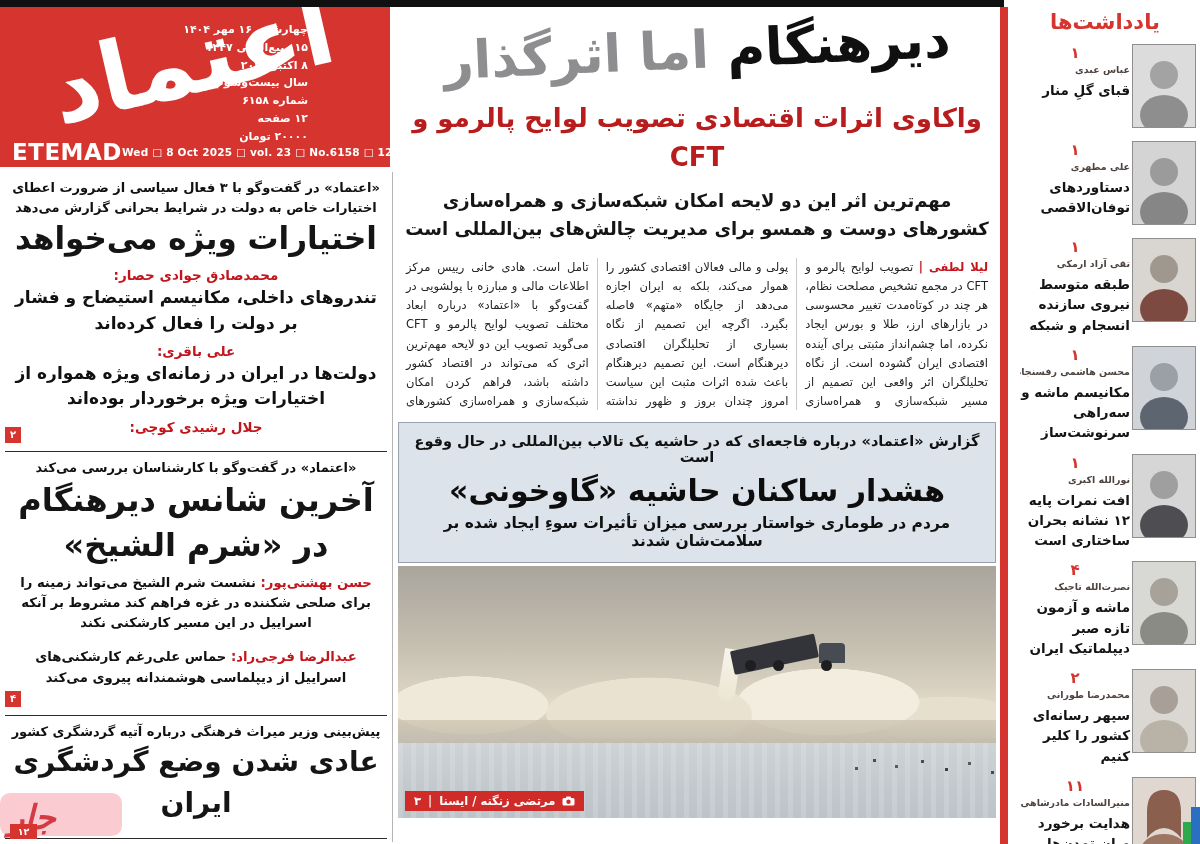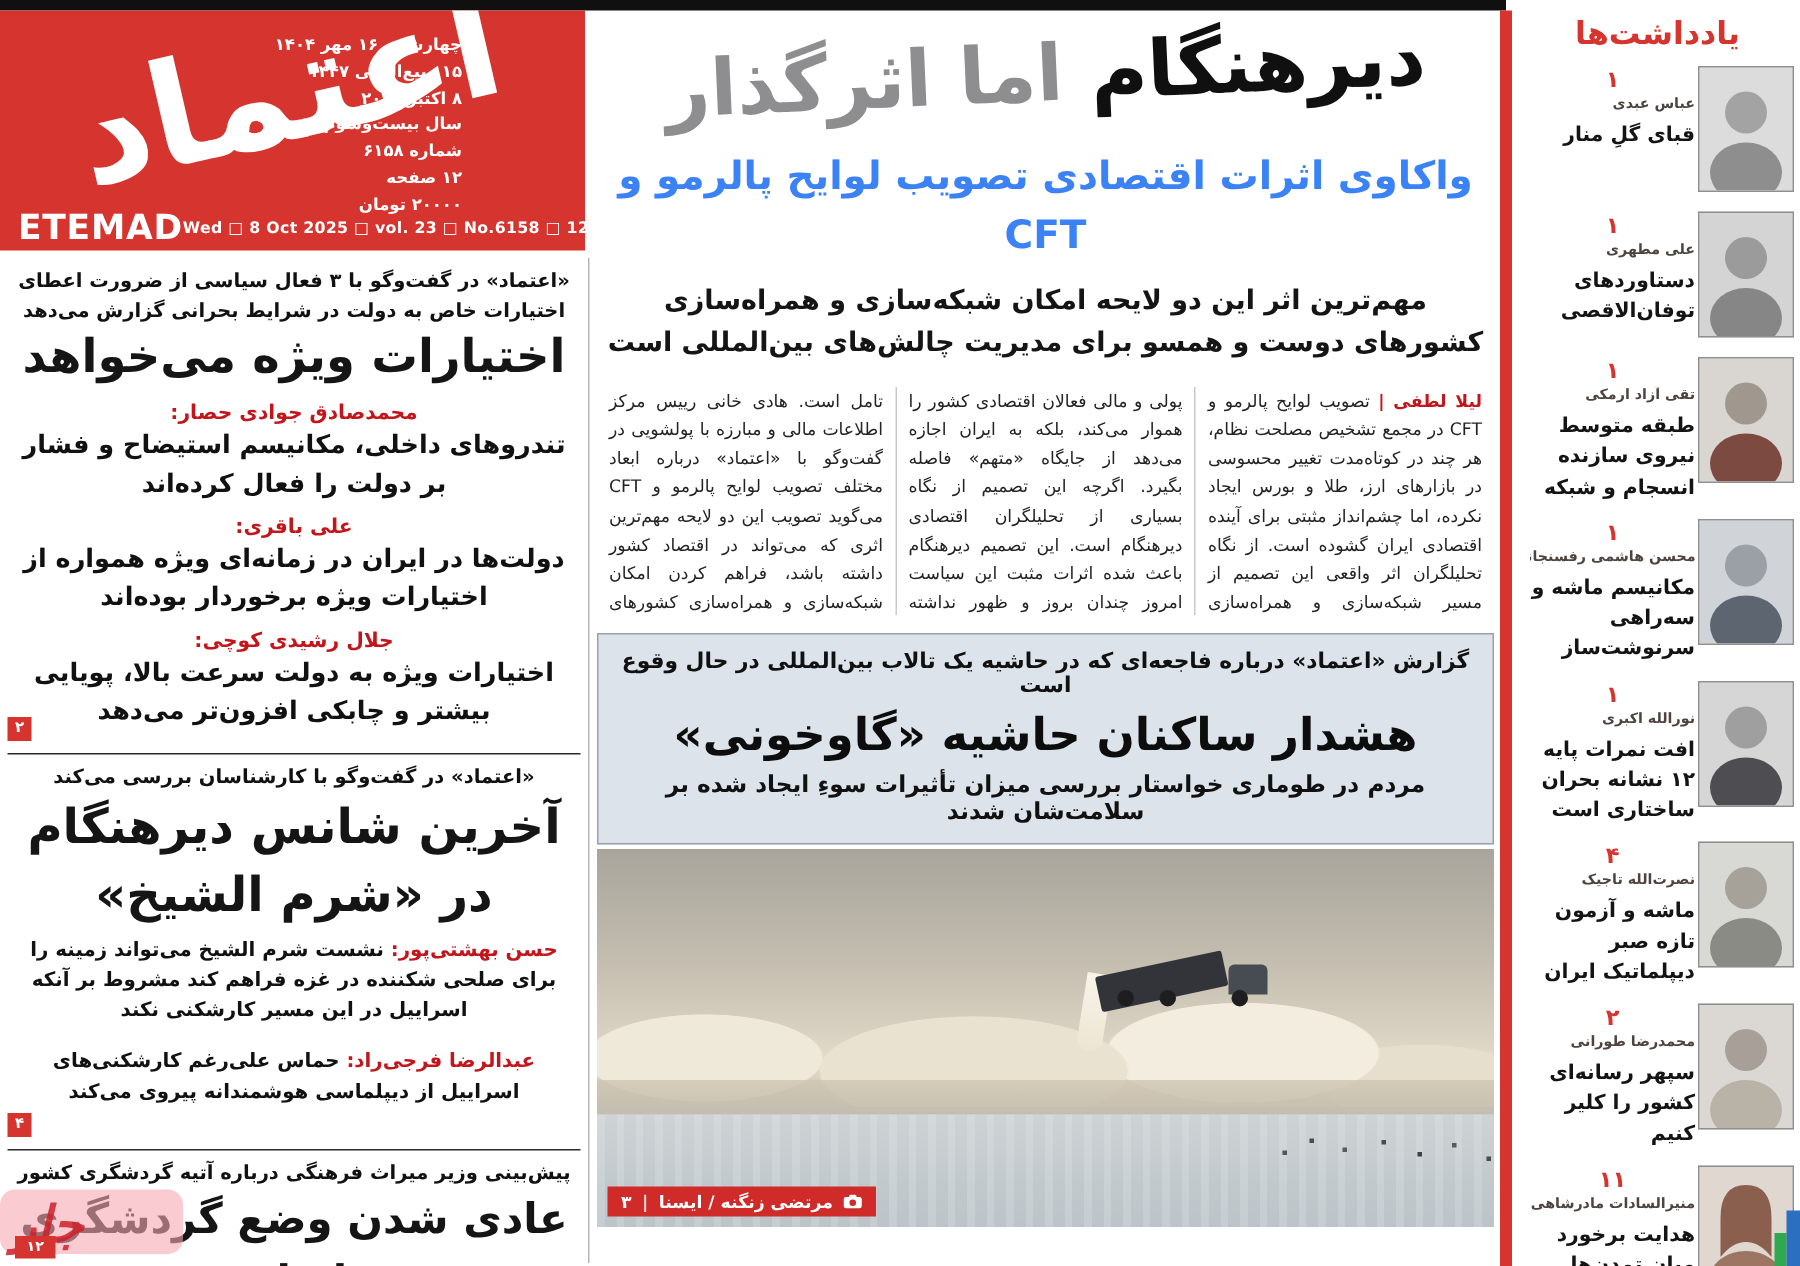--- a/index.html
+++ b/index.html
@@ -35,21 +35,21 @@
   .h-a3{font-size:28px;font-weight:bold;line-height:1.45;}
   .chip{position:absolute;left:0;bottom:8px;width:16px;height:16px;background:#d6342f;color:#fff;
         font-size:10px;line-height:16px;text-align:center;font-weight:bold;}
 
   
   .midcol{position:absolute;left:398px;top:10px;width:598px;}
   .lead-head{direction:rtl;text-align:center;font-weight:bold;font-size:52px;line-height:1.55;
              white-space:nowrap;transform:rotate(-2.5deg);letter-spacing:-1px;}
   .lead-head .w1{color:#101010;}
   .lead-head .w2{color:#8e8e90;}
-  .lead-sub{direction:rtl;text-align:center;font-size:26px;font-weight:bold;line-height:1.5;margin-top:8px;color:#3b82f6;}
+  .lead-sub{direction:rtl;text-align:center;font-size:26px;font-weight:bold;line-height:1.5;margin-top:8px;color:#b91c1c;}
   .lead-deck{direction:rtl;text-align:center;font-size:18px;font-weight:bold;line-height:1.6;margin-top:10px;color:#151515;}
   .lead-body{display:flex;direction:rtl;margin-top:14px;height:152px;overflow:hidden;}
   .bcol{flex:1;padding:0 8px;text-align:justify;direction:rtl;font-size:11.5px;line-height:1.66;color:#232323;}
   .bcol + .bcol{border-right:1px solid #c9c9c9;}
   .red-strong{color:#c3161c;font-weight:bold;}
 
   .gav-box{margin-top:12px;background:#dce3ea;border:1px solid #99a1ac;direction:rtl;text-align:center;
            padding:10px 8px 12px;}
   .gav-kicker{font-size:14.5px;font-weight:bold;color:#111;}
   .gav-head{font-size:30px;font-weight:bold;margin:8px 0 6px;color:#0d0d0d;}
@@ -130,21 +130,20 @@
   <div class="leftcol">
 
     <div class="article">
       <div class="kicker">«اعتماد» در گفت‌وگو با ۳ فعال سیاسی از ضرورت اعطای اختیارات خاص به دولت در شرایط بحرانی گزارش می‌دهد</div>
       <div class="h-a1b">اختیارات ویژه می‌خواهد</div>
       <div class="spk-name">محمدصادق جوادی حصار:</div>
       <div class="spk-text">تندروهای داخلی، مکانیسم استیضاح و فشار بر دولت را فعال کرده‌اند</div>
       <div class="spk-name">علی باقری:</div>
       <div class="spk-text">دولت‌ها در ایران در زمانه‌ای ویژه همواره از اختیارات ویژه برخوردار بوده‌اند</div>
       <div class="spk-name">جلال رشیدی کوچی:</div>
-      <div class="spk-text">اختیارات ویژه به دولت سرعت بالا، پویایی بیشتر و چابکی افزون‌تر می‌دهد</div>
       <div class="chip">۲</div>
     </div>
 
     <div class="article">
       <div class="kicker">«اعتماد» در گفت‌وگو با کارشناسان بررسی می‌کند</div>
       <div class="h-a2">آخرین شانس دیرهنگام</div>
       <div class="h-a2">در «شرم الشیخ»</div>
       <p class="spk-par"><span class="spk-inline">حسن بهشتی‌پور:</span><span> نشست شرم الشیخ می‌تواند زمینه را برای صلحی شکننده در غزه فراهم کند مشروط بر آنکه اسراییل در این مسیر کارشکنی نکند</span></p>
       <p class="spk-par"><span class="spk-inline">عبدالرضا فرجی‌راد:</span><span> حماس علی‌رغم کارشکنی‌های اسراییل از دیپلماسی هوشمندانه پیروی می‌کند</span></p>
       <div class="chip">۴</div>

